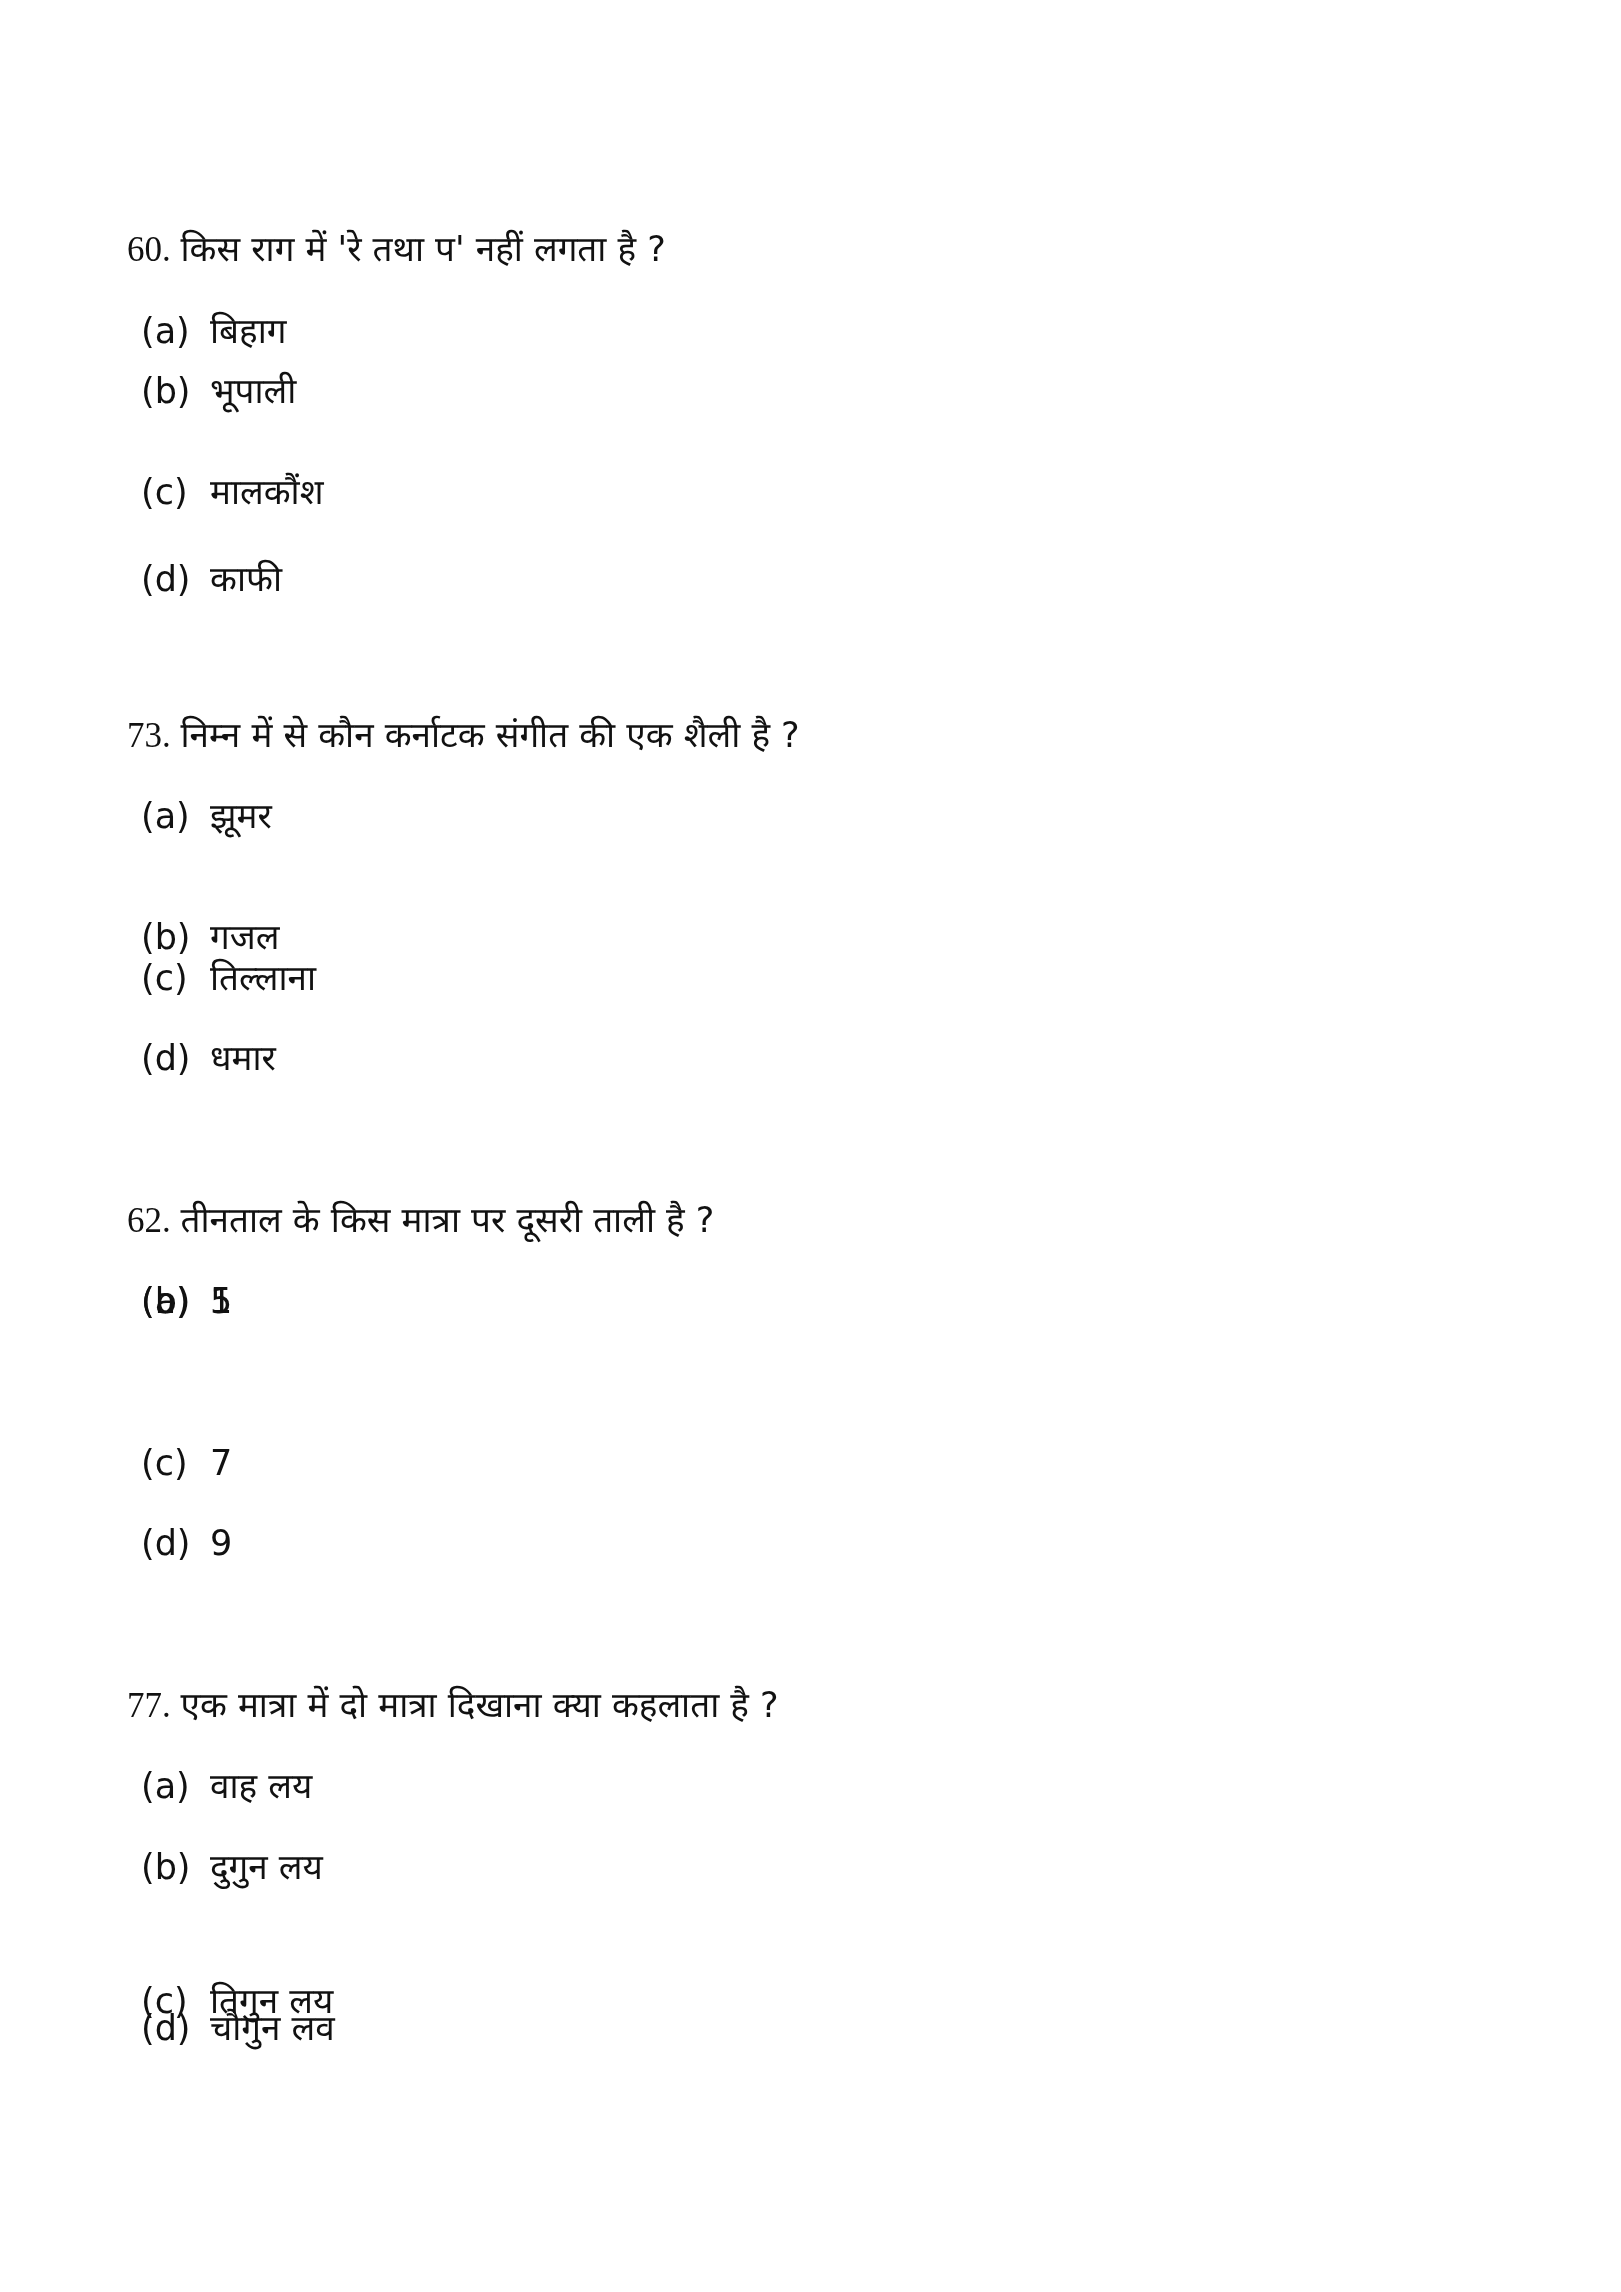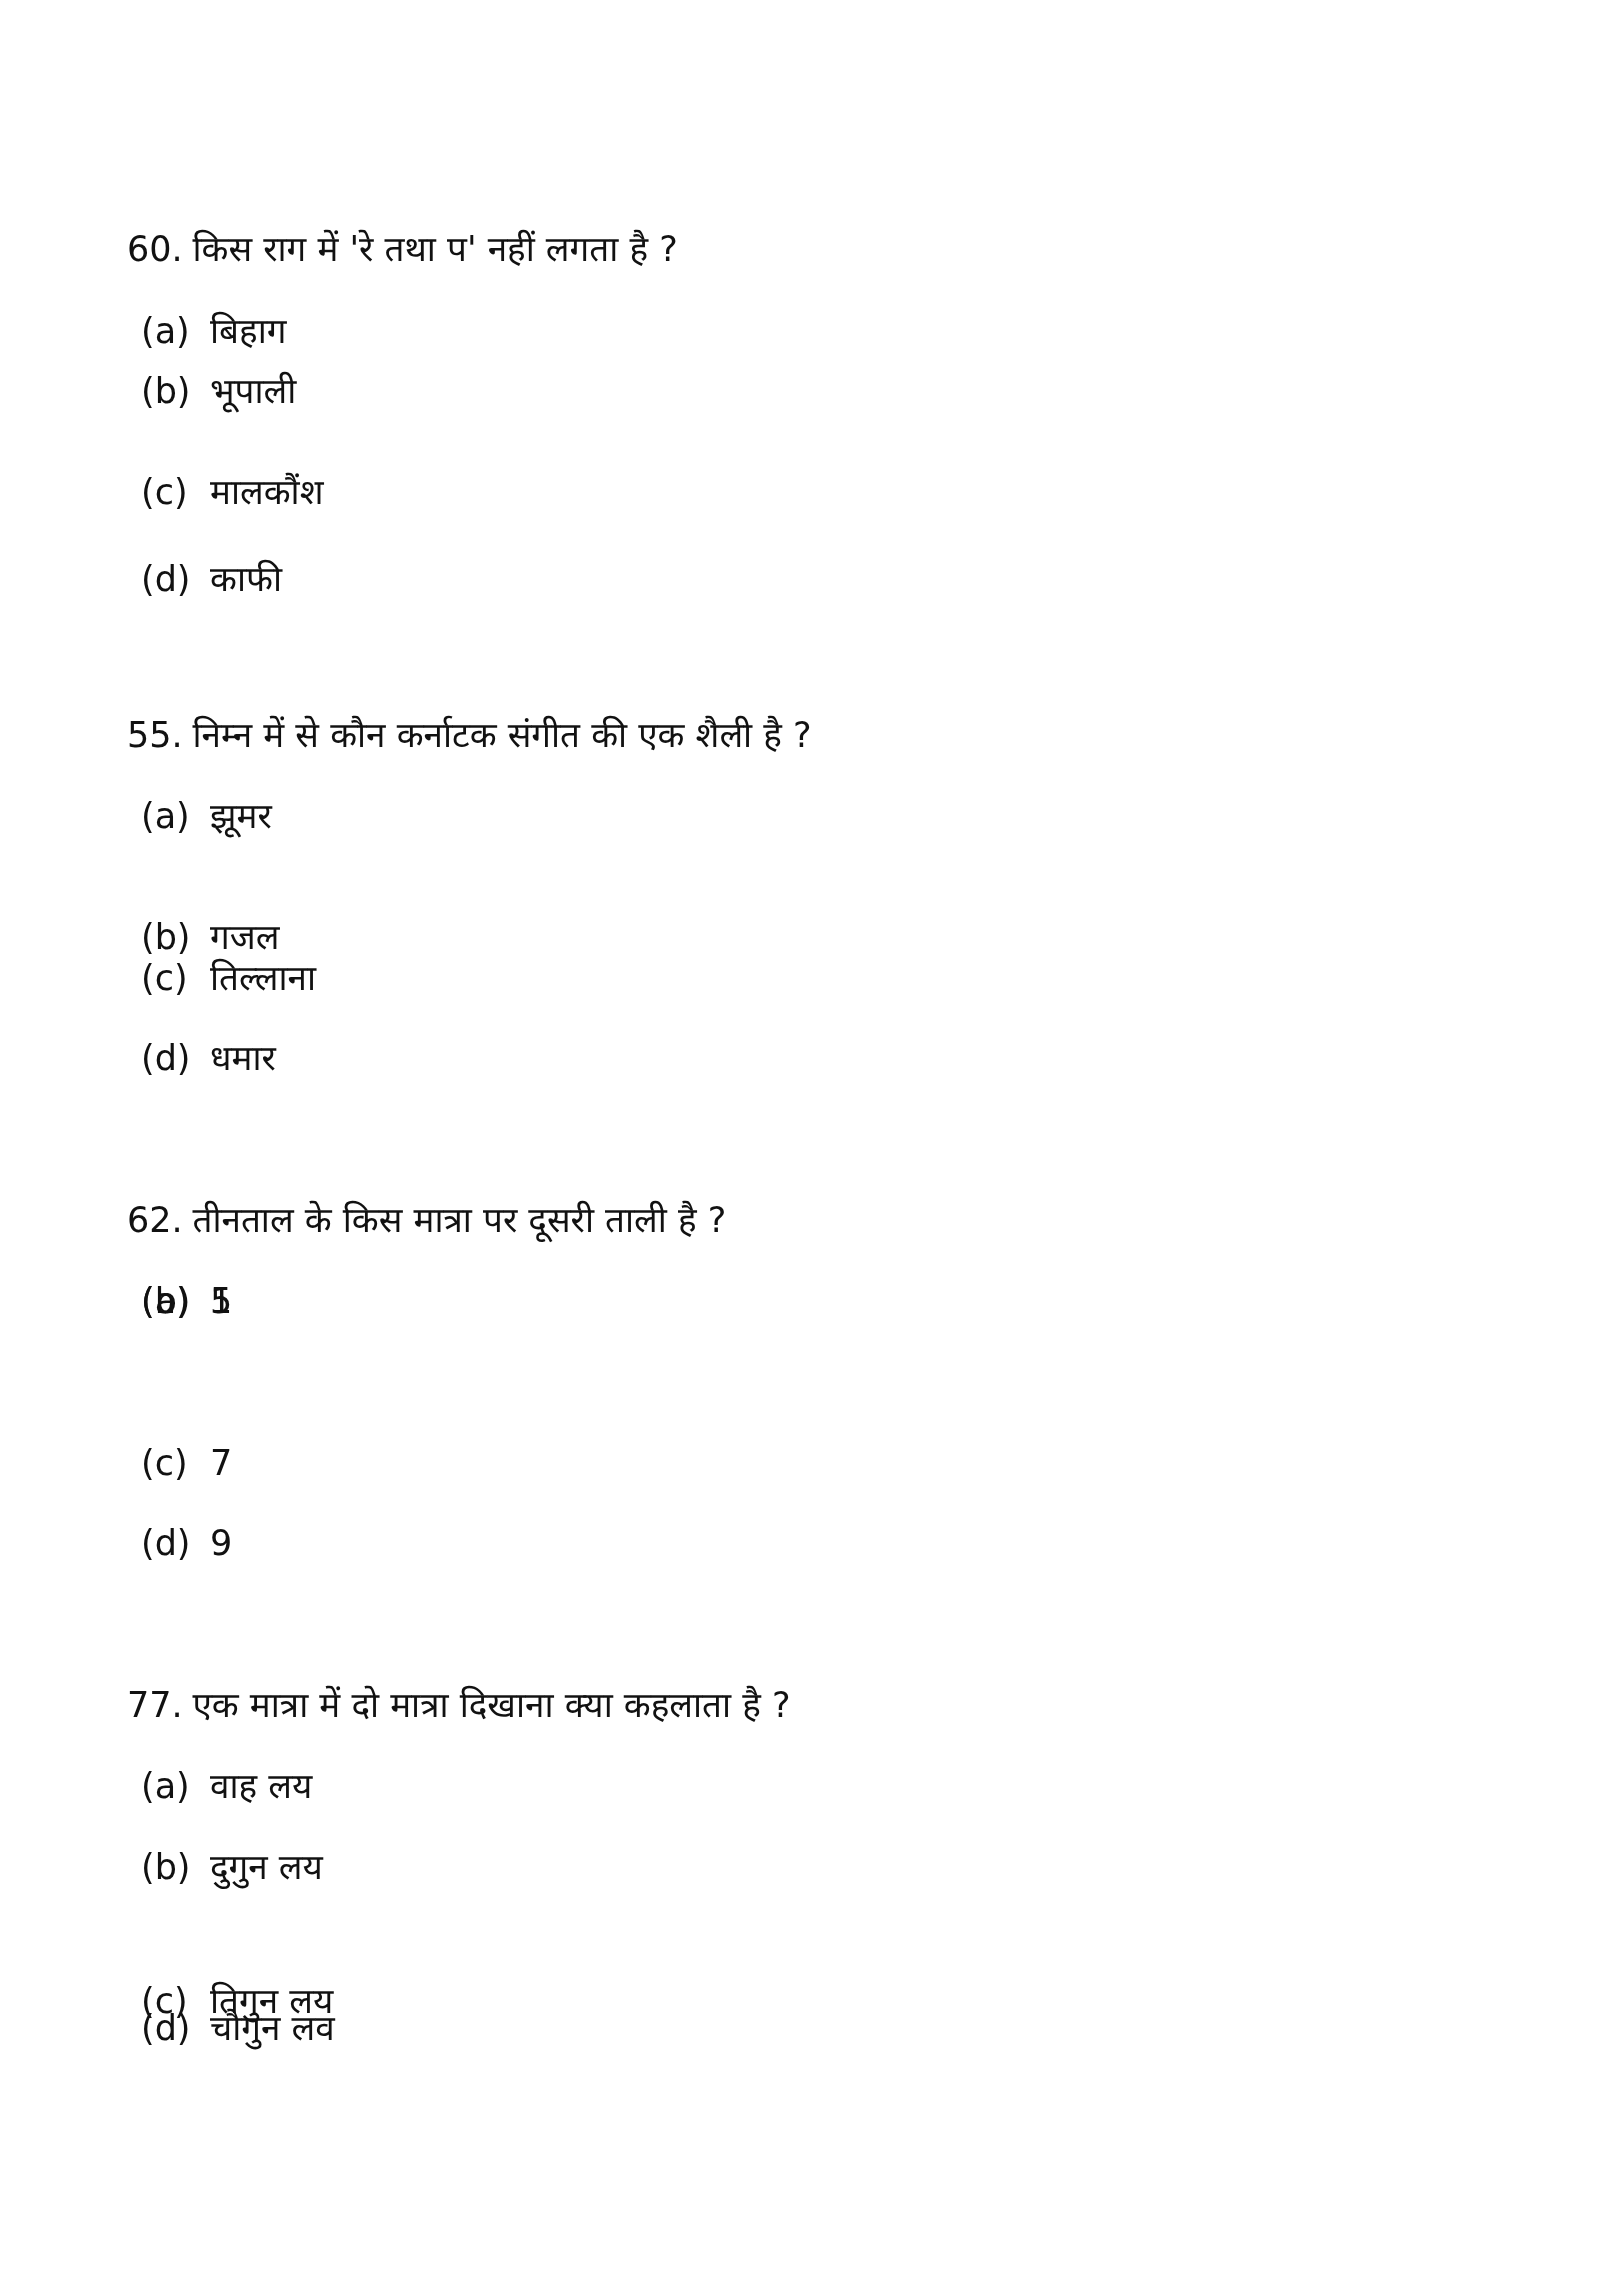--- a/index.html
+++ b/index.html
@@ -1,35 +1,35 @@
 <!DOCTYPE html>
 <html><head>
 <meta charset="utf-8">
 <style>
   html, body { margin:0; padding:0; background:#ffffff; }
   body { width:1621px; height:2293px; position:relative; overflow:hidden;
          font-family: "DejaVu Sans", "Liberation Sans", sans-serif; color:#111; }
   .q { position:absolute; left:127px; font-size:35px; line-height:47px; white-space:nowrap; }
   .opt { position:absolute; left:127px; font-size:35px; line-height:47px; white-space:nowrap;margin-left:14px; }
   .lbl { display:inline-block; width:69px; }
-  .num { margin-right:9.8px; }
+  .num { margin-right:9.8px;font-family:Liberation Serif, serif; }
 </style>
 </head>
 <body>
 
 <div class="q" style="top:226px">
   <span class="num">60.</span><span>किस राग में 'रे तथा प' नहीं लगता है ?</span>
 </div>
 <div class="opt" style="top:308px"><span class="lbl">(a)</span><span>बिहाग</span></div>
 <div class="opt" style="top:368px"><span class="lbl">(b)</span><span>भूपाली</span></div>
 <div class="opt" style="top:469px"><span class="lbl">(c)</span><span>मालकौंश</span></div>
 <div class="opt" style="top:556px"><span class="lbl">(d)</span><span>काफी</span></div>
 
 <div class="q" style="top:712px">
-  <span class="num">55.</span><span>निम्न में से कौन कर्नाटक संगीत की एक शैली है ?</span>
+  <span class="num">73.</span><span>निम्न में से कौन कर्नाटक संगीत की एक शैली है ?</span>
 </div>
 <div class="opt" style="top:793px"><span class="lbl">(a)</span><span>झूमर</span></div>
 <div class="opt" style="top:914px"><span class="lbl">(b)</span><span>गजल</span></div>
 <div class="opt" style="top:955px"><span class="lbl">(c)</span><span>तिल्लाना</span></div>
 <div class="opt" style="top:1035px"><span class="lbl">(d)</span><span>धमार</span></div>
 
 <div class="q" style="top:1197px">
   <span class="num">62.</span><span>तीनताल के किस मात्रा पर दूसरी ताली है ?</span>
 </div>
 <div class="opt" style="top:1278px"><span class="lbl">(a)</span><span>1</span></div>

